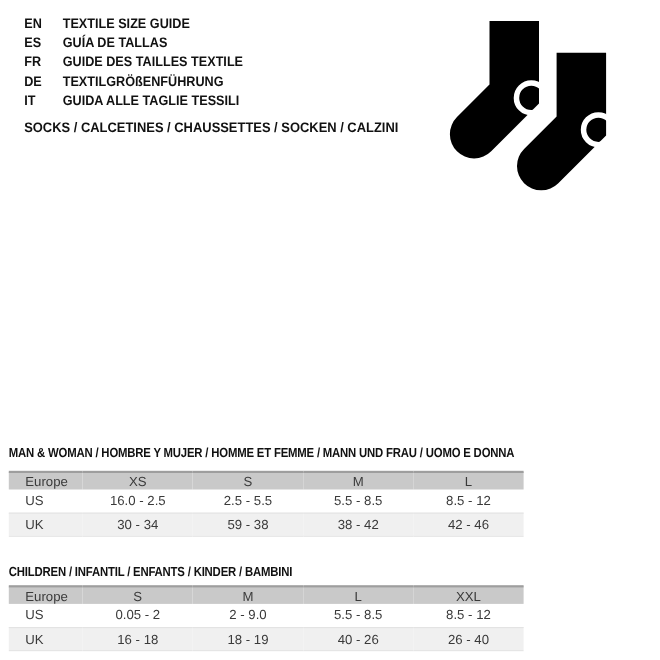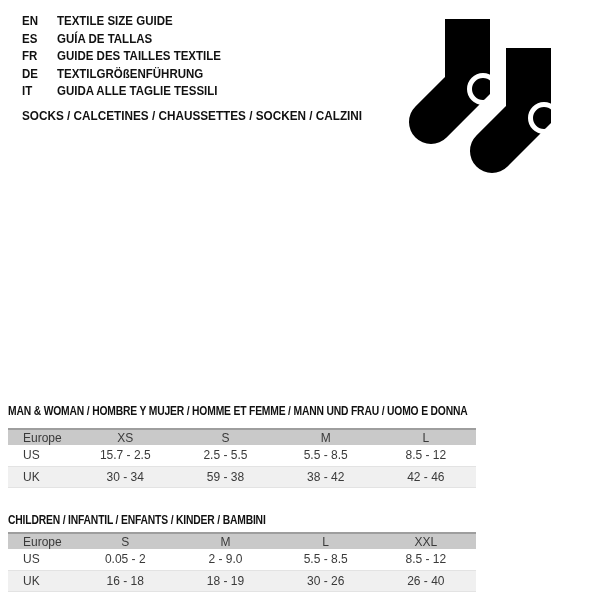--- a/index.html
+++ b/index.html
@@ -126,21 +126,21 @@
           <th>Europe</th>
           <th>XS</th>
           <th>S</th>
           <th>M</th>
           <th>L</th>
         </tr>
       </thead>
       <tbody>
         <tr>
           <td>US</td>
-          <td>15.7 - 2.5</td>
+          <td>16.0 - 2.5</td>
           <td>2.5 - 5.5</td>
           <td>5.5 - 8.5</td>
           <td>8.5 - 12</td>
         </tr>
         <tr>
           <td>UK</td>
           <td>30 - 34</td>
           <td>59 - 38</td>
           <td>38 - 42</td>
           <td>42 - 46</td>
@@ -173,18 +173,18 @@
           <td>US</td>
           <td>0.05 - 2</td>
           <td>2 - 9.0</td>
           <td>5.5 - 8.5</td>
           <td>8.5 - 12</td>
         </tr>
         <tr>
           <td>UK</td>
           <td>16 - 18</td>
           <td>18 - 19</td>
-          <td>30 - 26</td>
+          <td>40 - 26</td>
           <td>26 - 40</td>
         </tr>
       </tbody>
     </table>
 </section>
 
 </body></html>

